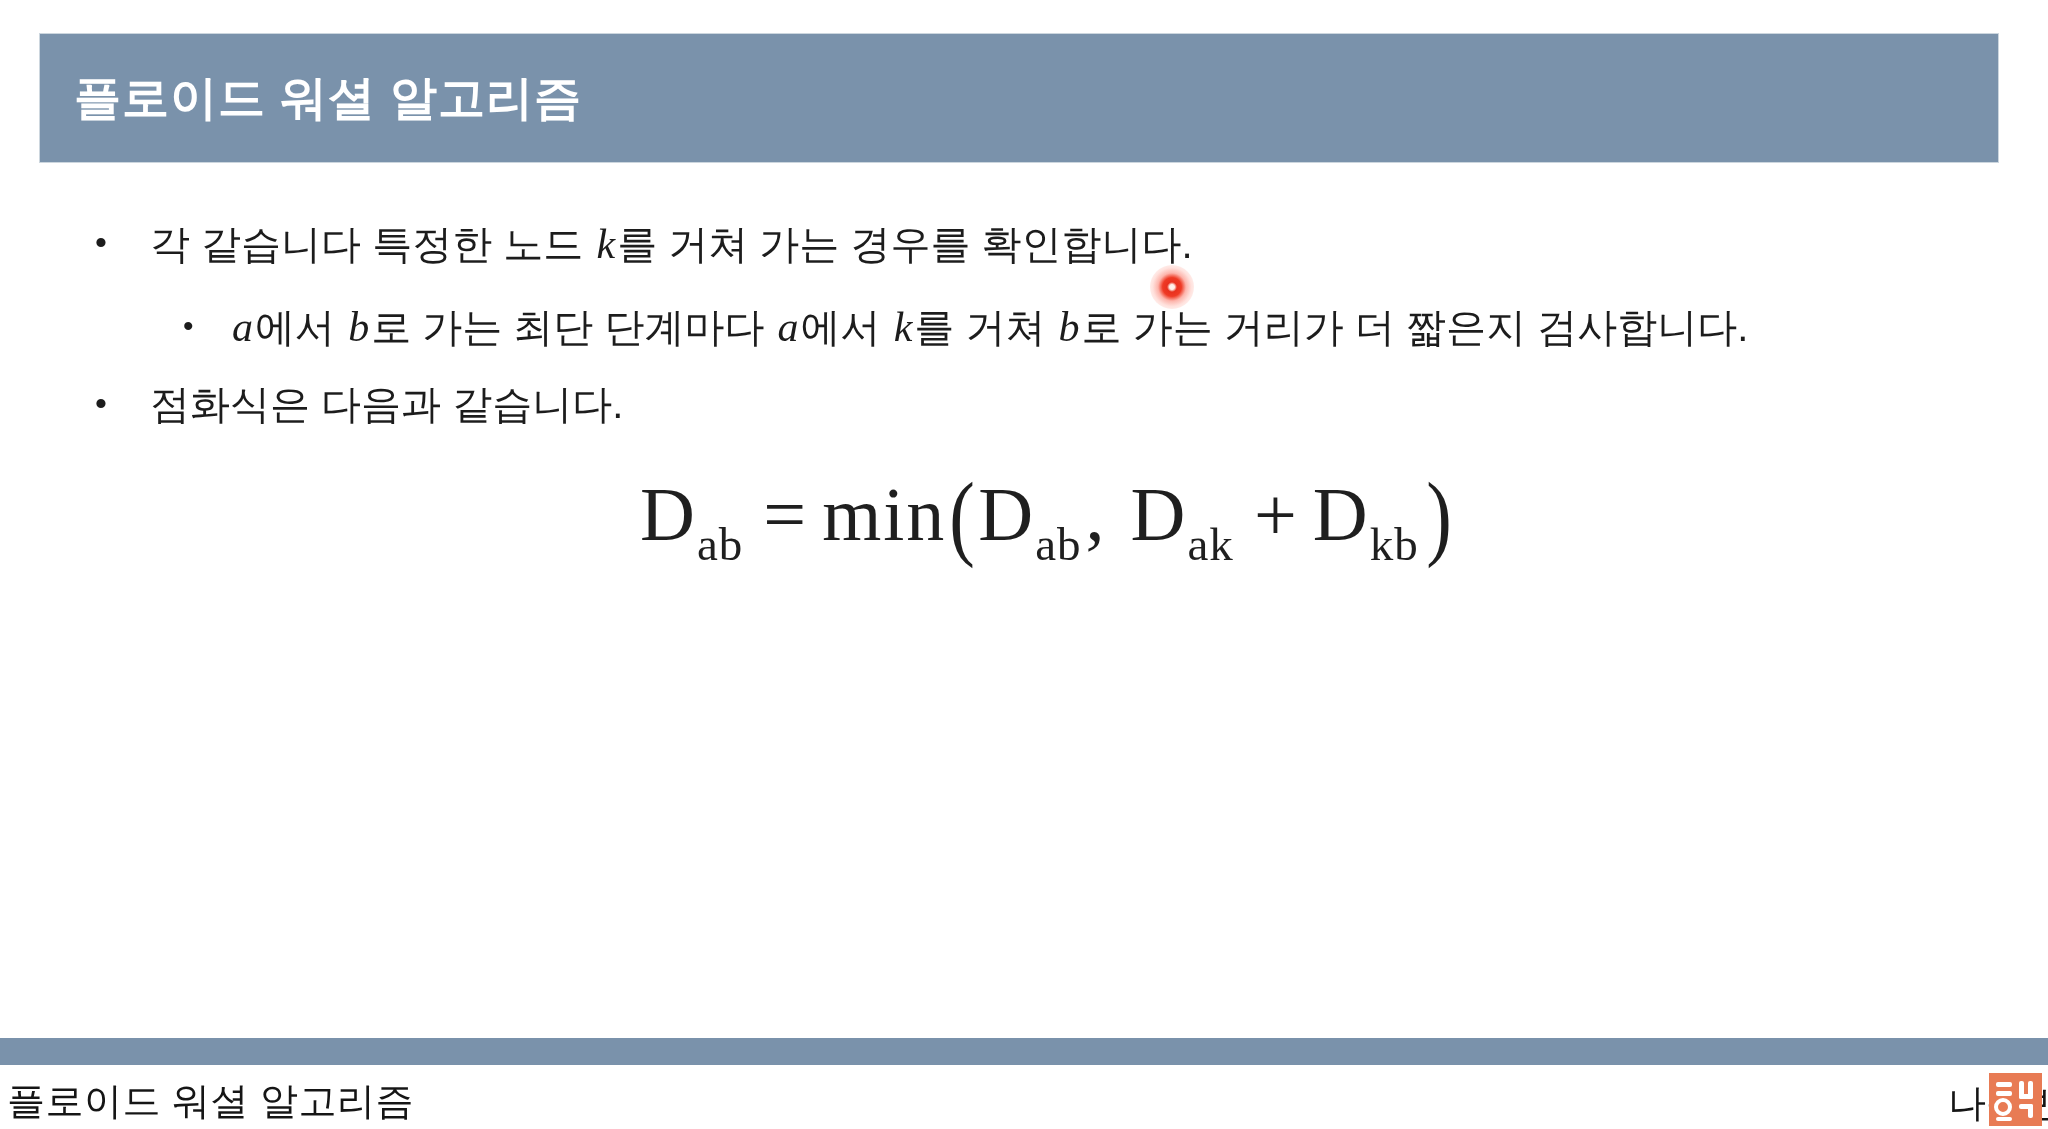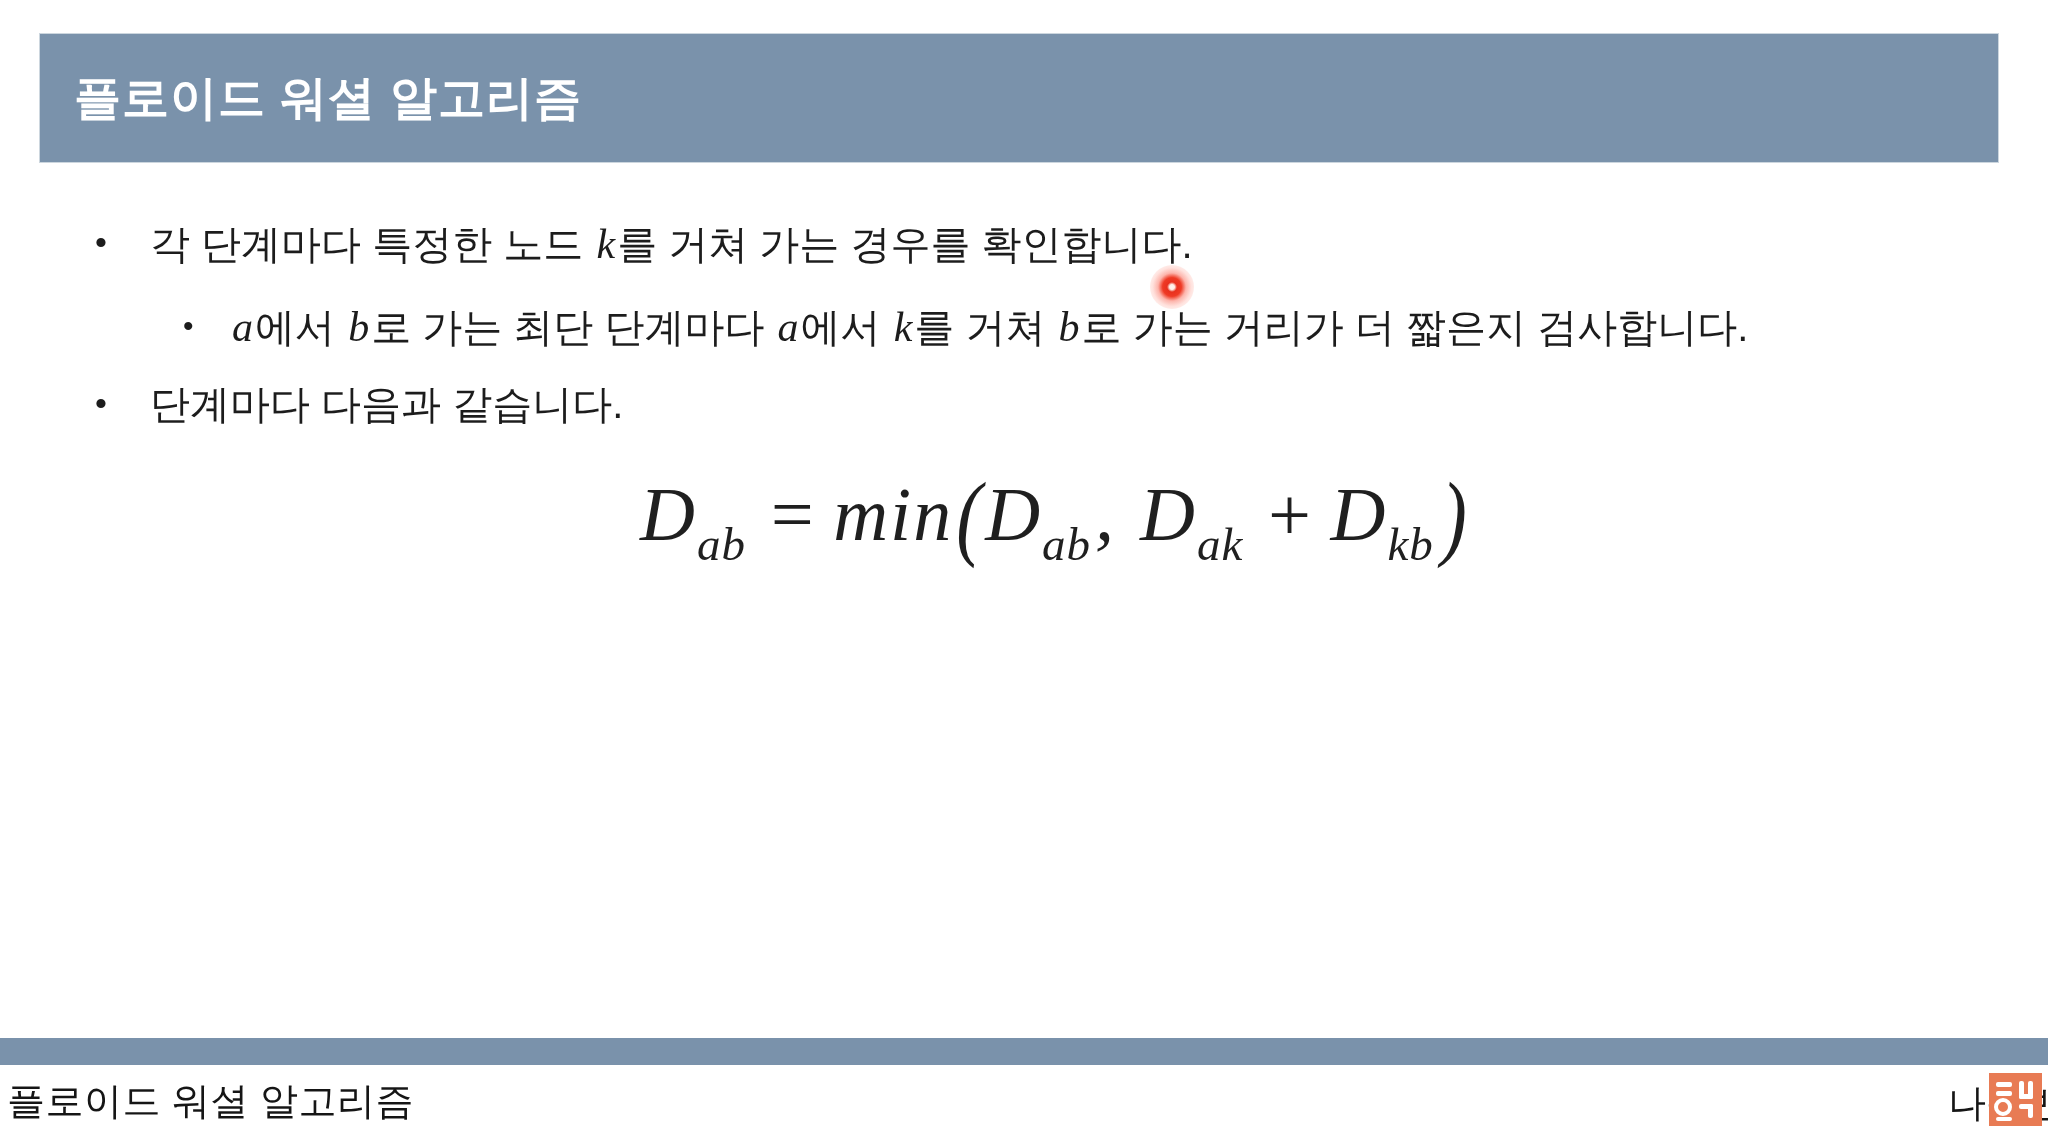--- a/index.html
+++ b/index.html
@@ -63,21 +63,20 @@
     padding: 0 2px;
   }
 
   
   .formula {
     position: absolute;
     left: 640px; top: 452px;
     width: 790px;
     color: #1f1f1f;
     font-family: "Liberation Serif", "DejaVu Serif", serif;
-    font-style: italic;
     font-size: 76px;
     white-space: nowrap;
     text-align: center;
   }
   .formula .mi { letter-spacing: 2px; }
   .formula .msub {
     font-size: 47px;
     position: relative;
     top: 20px;
     margin-right: 4px;
@@ -145,33 +144,33 @@
 <body>
 
 <div class="slide">
 
   <div class="title-bar">
     <span class="title-text">플로이드 워셜 알고리즘</span>
   </div>
 
   <div class="bullet-row row-1">
     <span class="marker">•</span>
-    <span class="text"><span>각 단계마다 </span><span class="b">특정한 노드 </span><span class="mathvar">k</span><span class="b">를 거쳐 가는 경우를 확인</span><span>합니다.</span></span>
+    <span class="text"><span>각 같습니다 </span><span class="b">특정한 노드 </span><span class="mathvar">k</span><span class="b">를 거쳐 가는 경우를 확인</span><span>합니다.</span></span>
   </div>
 
   <div class="laser-dot"></div>
 
   <div class="bullet-row row-2">
     <span class="marker">•</span>
     <span class="text"><span class="mathvar">a</span><span>에서 </span><span class="mathvar">b</span><span>로 가는 최단 단계마다 </span><span class="mathvar">a</span><span>에서 </span><span class="mathvar">k</span><span>를 거쳐 </span><span class="mathvar">b</span><span>로 가는 거리가 더 짧은지 검사합니다.</span></span>
   </div>
 
   <div class="bullet-row row-3">
     <span class="marker">•</span>
-    <span class="text">단계마다 다음과 같습니다.</span>
+    <span class="text">점화식은 다음과 같습니다.</span>
   </div>
 
   <div class="formula"><span class="mi">D</span><span class="msub">ab</span><span class="mop">=</span><span class="mi">min</span><span class="mpar">(</span><span class="mi">D</span><span class="msub">ab</span><span class="mcomma">,</span><span class="mi">D</span><span class="msub">ak</span><span class="mop">+</span><span class="mi">D</span><span class="msub">kb</span><span class="mpar">)</span></div>
 
   <div class="footer-bar"></div>
   <div class="footer-title">플로이드 워셜 알고리즘</div>
   <div class="footer-author">나동빈</div>
 
   <div class="channel-logo">
     <svg width="53" height="53" viewBox="0 0 53 53" xmlns="http://www.w3.org/2000/svg">

